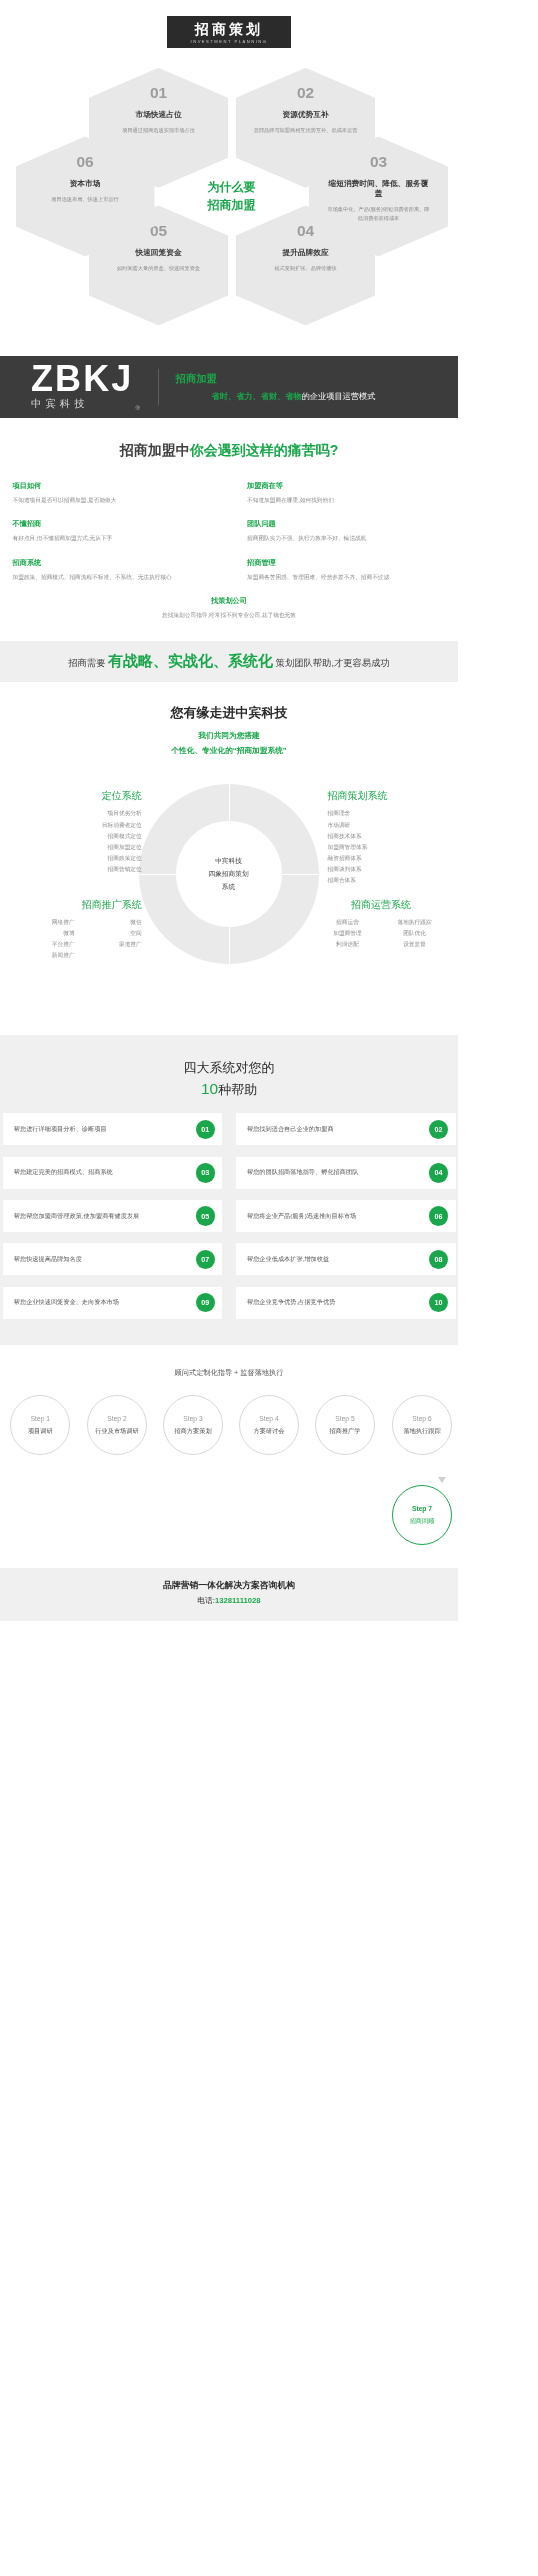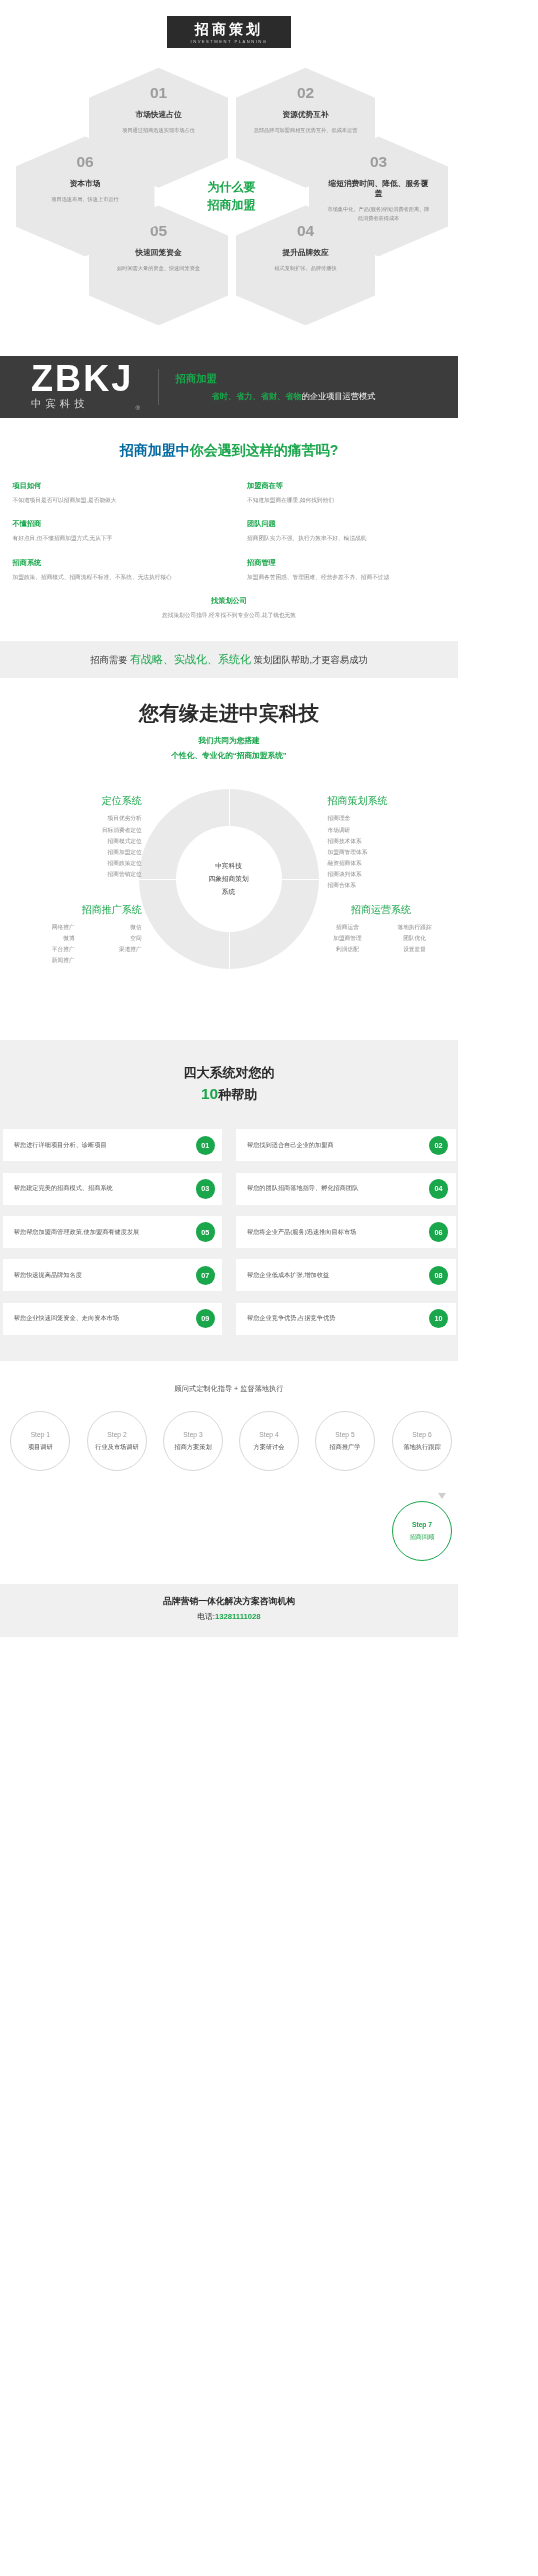--- a/index.html
+++ b/index.html
@@ -147,21 +147,21 @@
   .sec-pain {
     background: #ffffff;
     padding: 24px 0 20.6px 0;
   }
   .pain-head {
     text-align: center;
     font-size: 14px;
     font-weight: bold;
     margin-bottom: 20.6px;
   }
-  .pain-head .blk { color: #0369a1; }
+  .pain-head .blk { color: #404040; }
   .pain-head .grn { color: #1aa64b; }
   .pain-grid {
     width: 433px;
     margin: 0 auto;
     display: grid;
     grid-template-columns: 1fr 1fr;
     column-gap: 36px;
     row-gap: 14.4px;
   }
   .pain-item .pt {
@@ -193,30 +193,30 @@
   }
 
   
   .sec-need {
     background: #efefef;
     padding: 11.3px 0;
     text-align: center;
     font-size: 9.3px;
   }
   .sec-need .lbl { color: #3a3a3a; }
-  .sec-need .em { color: #1aa64b; font-weight: normal; font-size: 11px; }
+  .sec-need .em { color: #1aa64b; font-weight: bold; font-size: 15px; }
 
   
   .sec-sys {
     background: #ffffff;
     padding: 21.6px 0 24px 0;
   }
   .sys-h1 {
     text-align: center;
-    font-size: 20px;
+    font-size: 13px;
     font-weight: bold;
     color: #2b2b2b;
     margin-bottom: 7.2px;
   }
   .sys-h2 {
     text-align: center;
     font-size: 7.7px;
     color: #1aa64b;
     line-height: 1.9;
     font-weight: bold;
@@ -293,24 +293,24 @@
   }
 
   
   .sec-help {
     background: #f0f0f0;
     padding: 23px 0 26px 0;
   }
   .help-h {
     text-align: center;
     font-size: 13px;
-    font-weight: bold;
+    font-weight: normal;
     color: #2b2b2b;
     line-height: 1.5;
-    margin-bottom: 24px;
+    margin-bottom: 13px;
   }
   .help-h .big { color: #1aa64b; font-size: 15.5px; }
   .help-grid {
     width: 453px;
     margin: 0 auto;
     display: grid;
     grid-template-columns: 1fr 1fr;
     column-gap: 13.4px;
     row-gap: 11.3px;
   }

